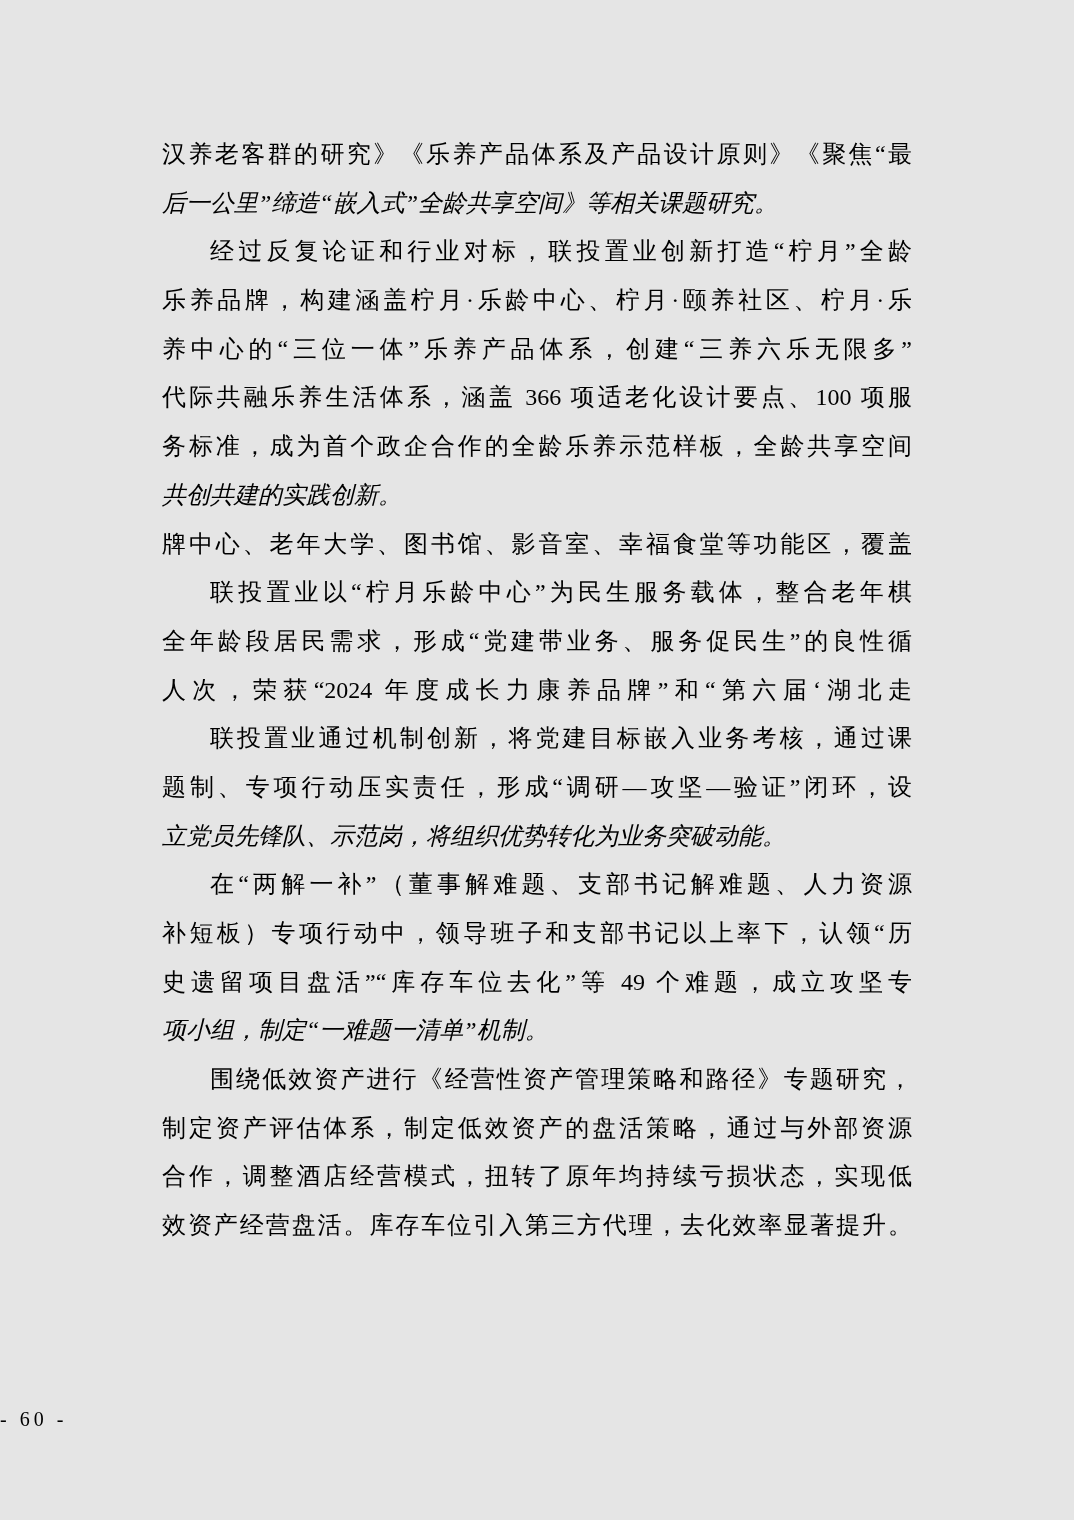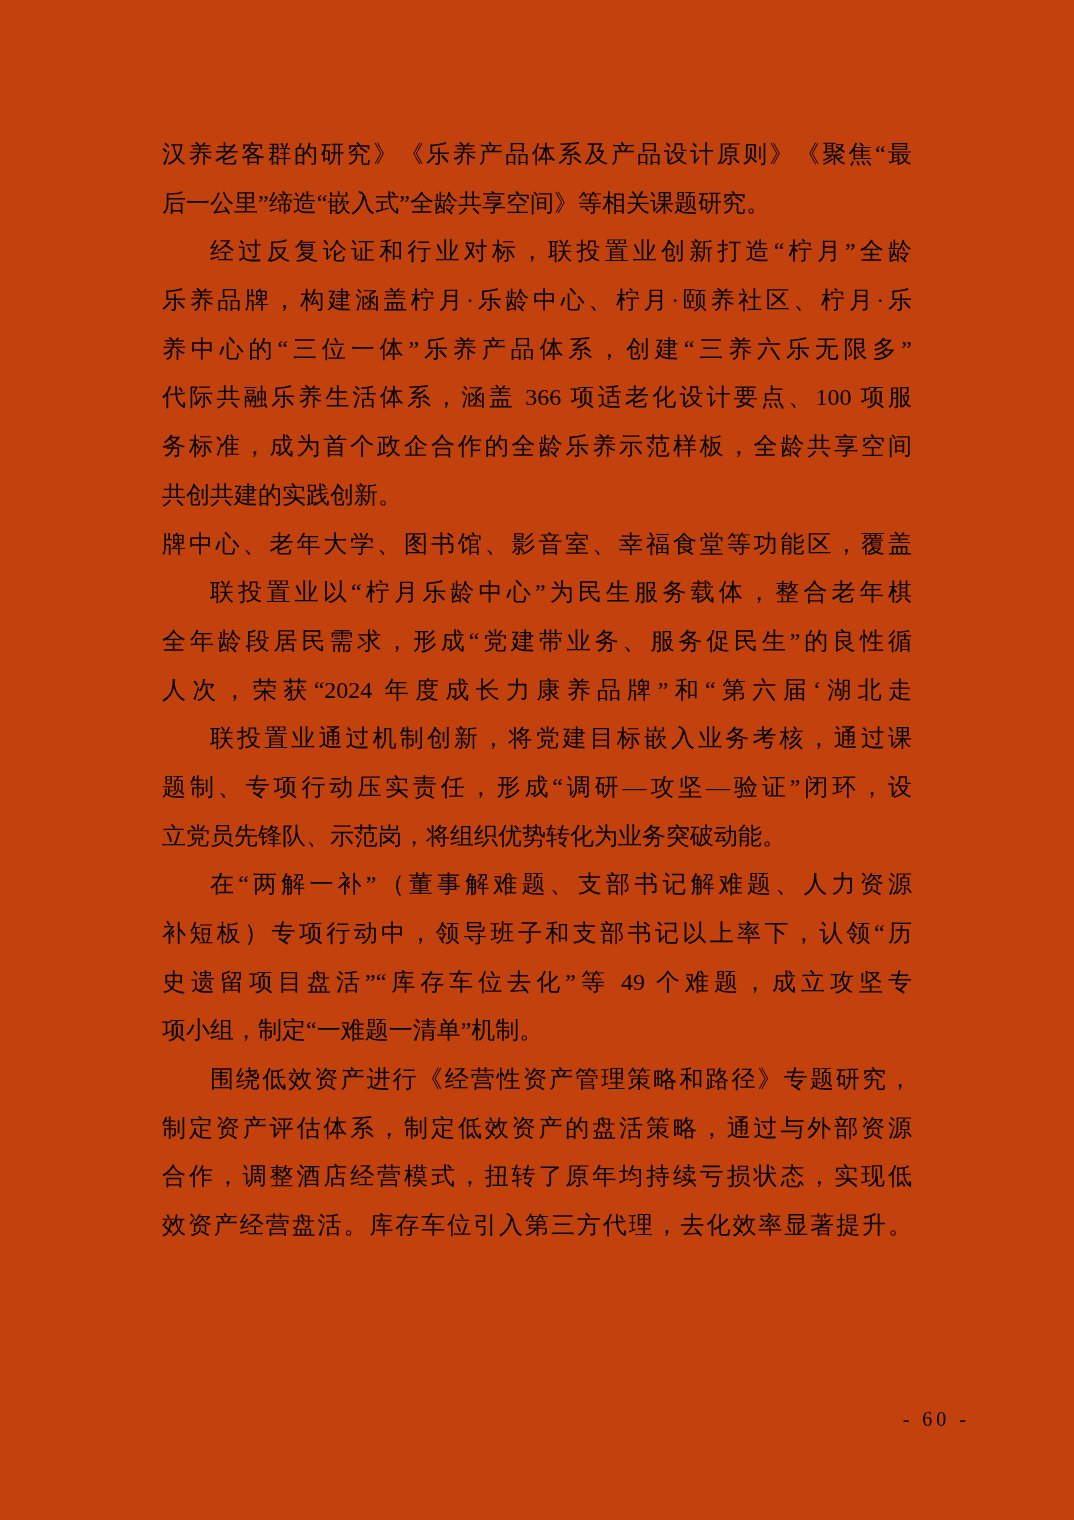--- a/index.html
+++ b/index.html
@@ -4,21 +4,21 @@
 <style>
   html, body {
     margin: 0;
     padding: 0;
     background: #ffffff;
   }
   .page {
     position: relative;
     width: 1074px;
     height: 1520px;
-    background: #c2410c;
+    background: #e5e5e5;
     overflow: hidden;
     font-family: "Liberation Serif", "DejaVu Serif", serif;
     color: #000000;
   }
   .doc-body {
     position: absolute;
     left: 162px;
     top: 130px;
     width: 750px;
   }
@@ -31,30 +31,31 @@
     color: #000000;
   }
   .line.j {
     text-align: justify;
     text-align-last: justify;
     text-justify: inter-character;
   }
   .line.l {
     text-align: left;
     text-align-last: left;
+    font-style: italic;
   }
   .line.ind {
     text-indent: 2em;
   }
   .footer {
     position: absolute;
     left: 0;
     top: 1408px;
     width: 970px;
-    text-align: right;
+    text-align: left;
     font-size: 20px;
     letter-spacing: 4px;
     color: #000000;
   }
 </style>
 </head>
 <body>
 
 <div class="page">
   <div class="doc-body" id="doc-body">

